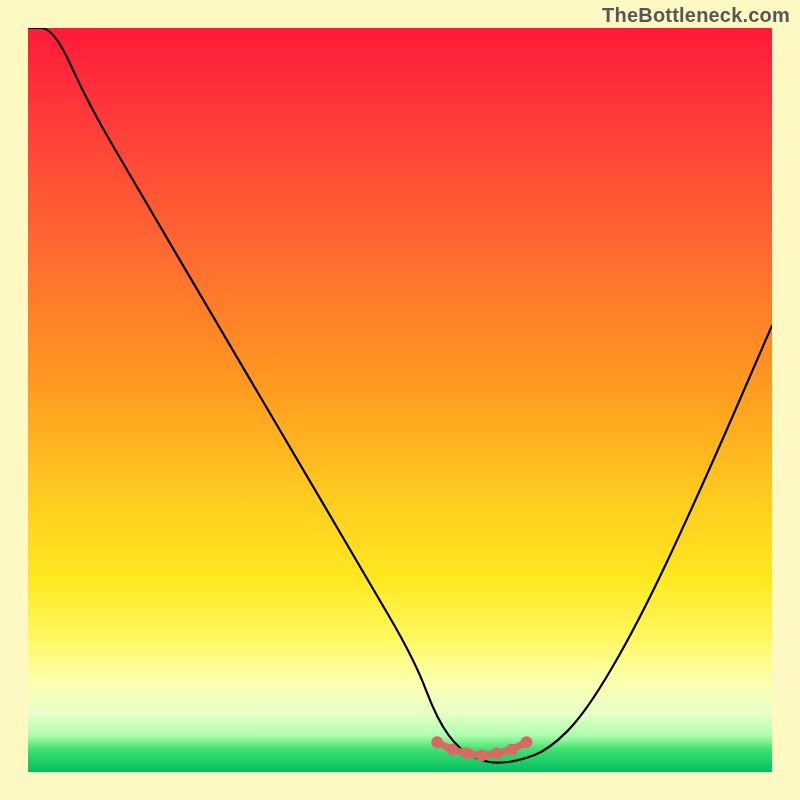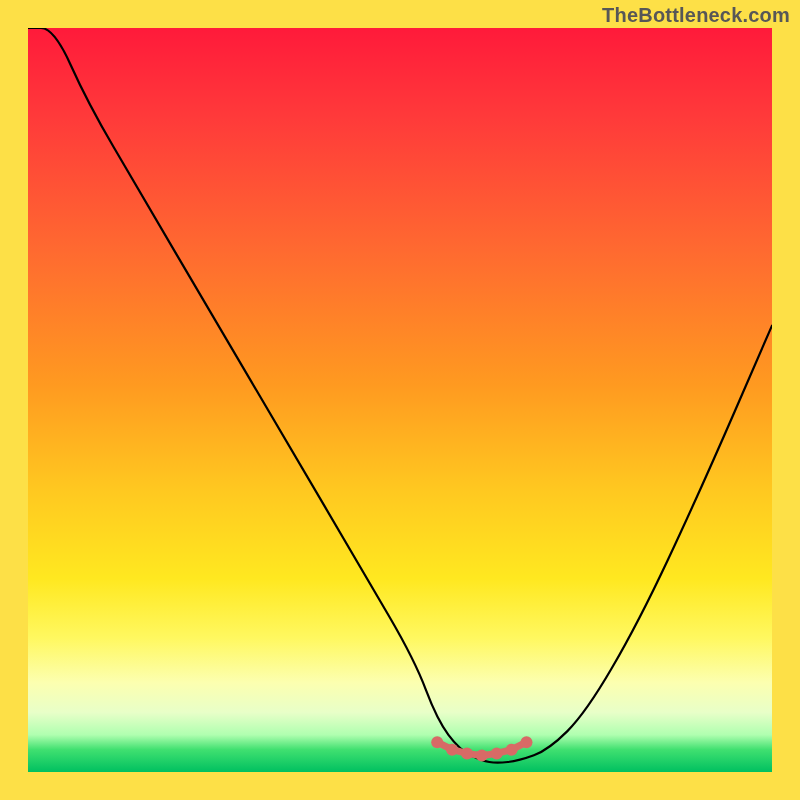--- a/index.html
+++ b/index.html
@@ -9,21 +9,21 @@
     height: 800px;
     background: #000;
     overflow: hidden;
   }
   .frame {
     position: absolute;
     left: 0;
     top: 0;
     width: 800px;
     height: 800px;
-    background: #fde047;
+    background: #fef9c3;
   }
   .plot {
     position: absolute;
     left: 28px;
     top: 28px;
     width: 744px;
     height: 744px;
     overflow: hidden;
   }
   .bg-gradient {

